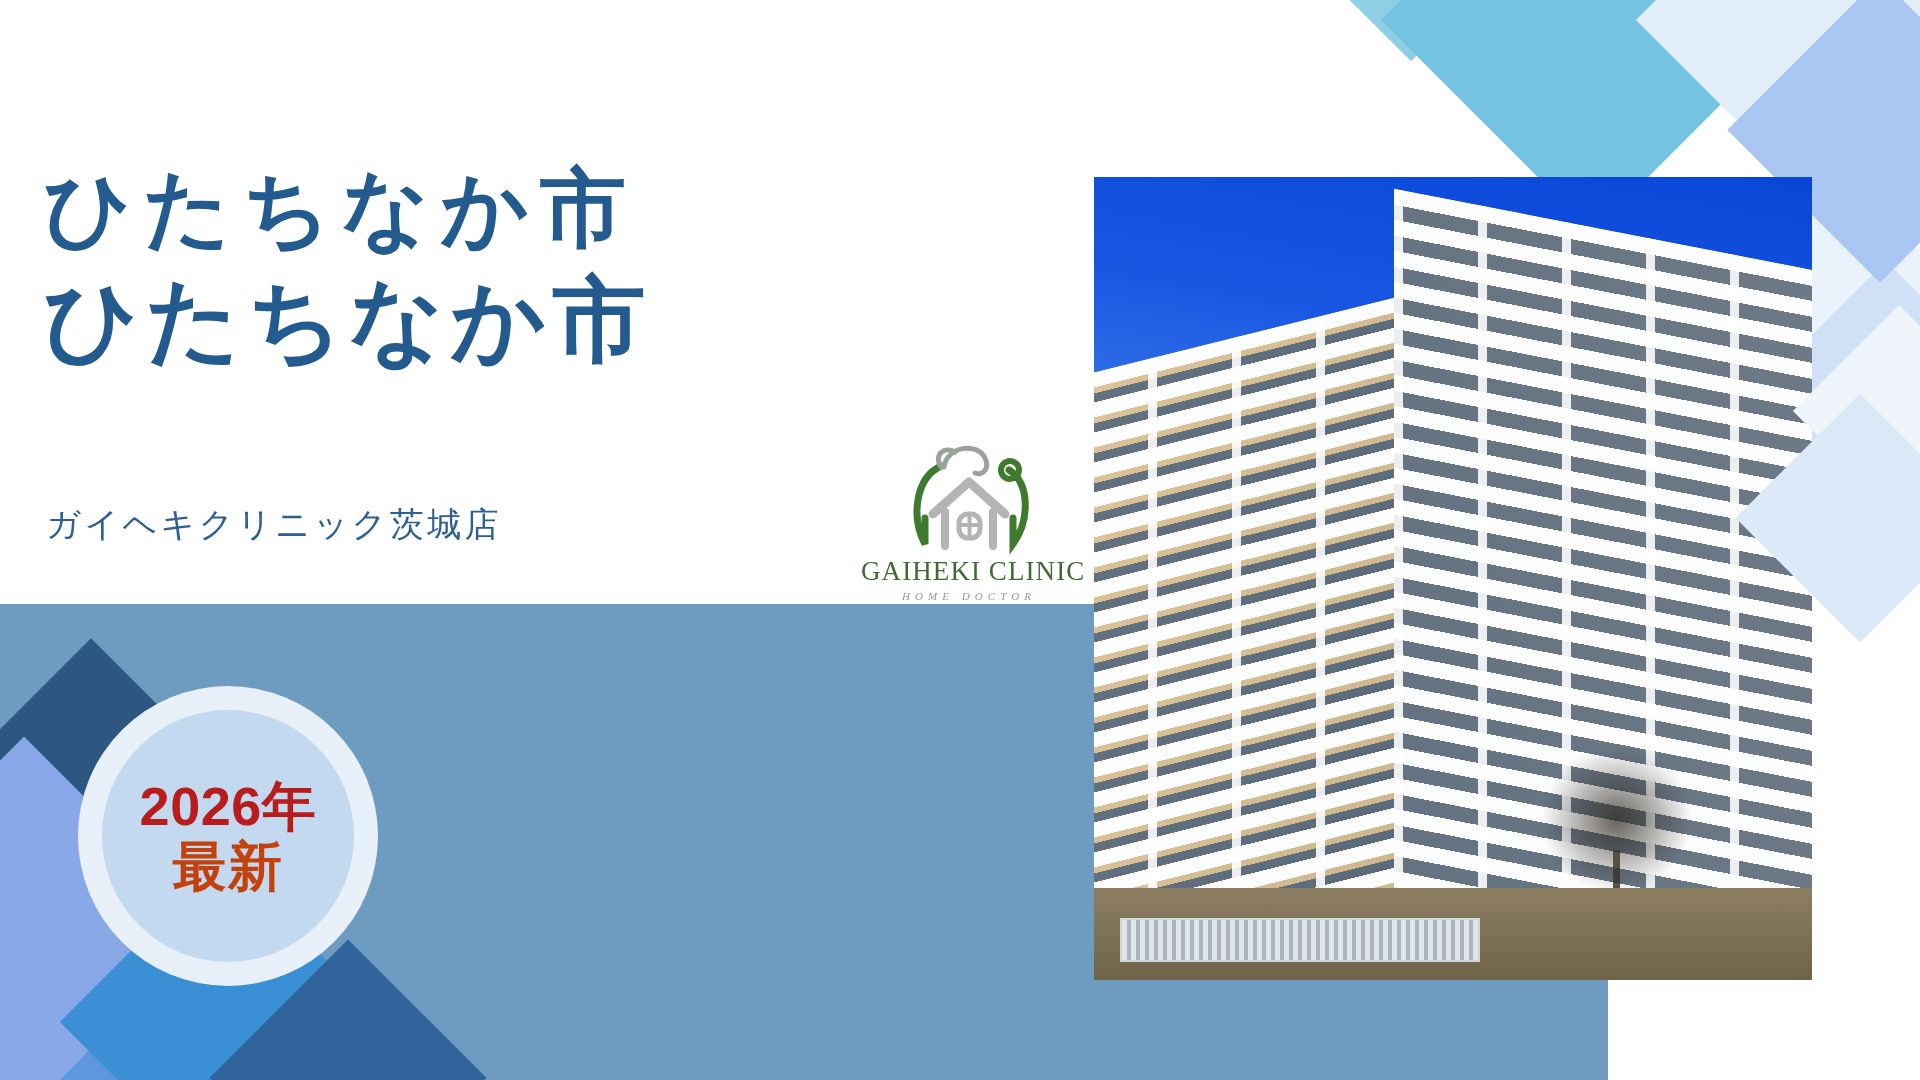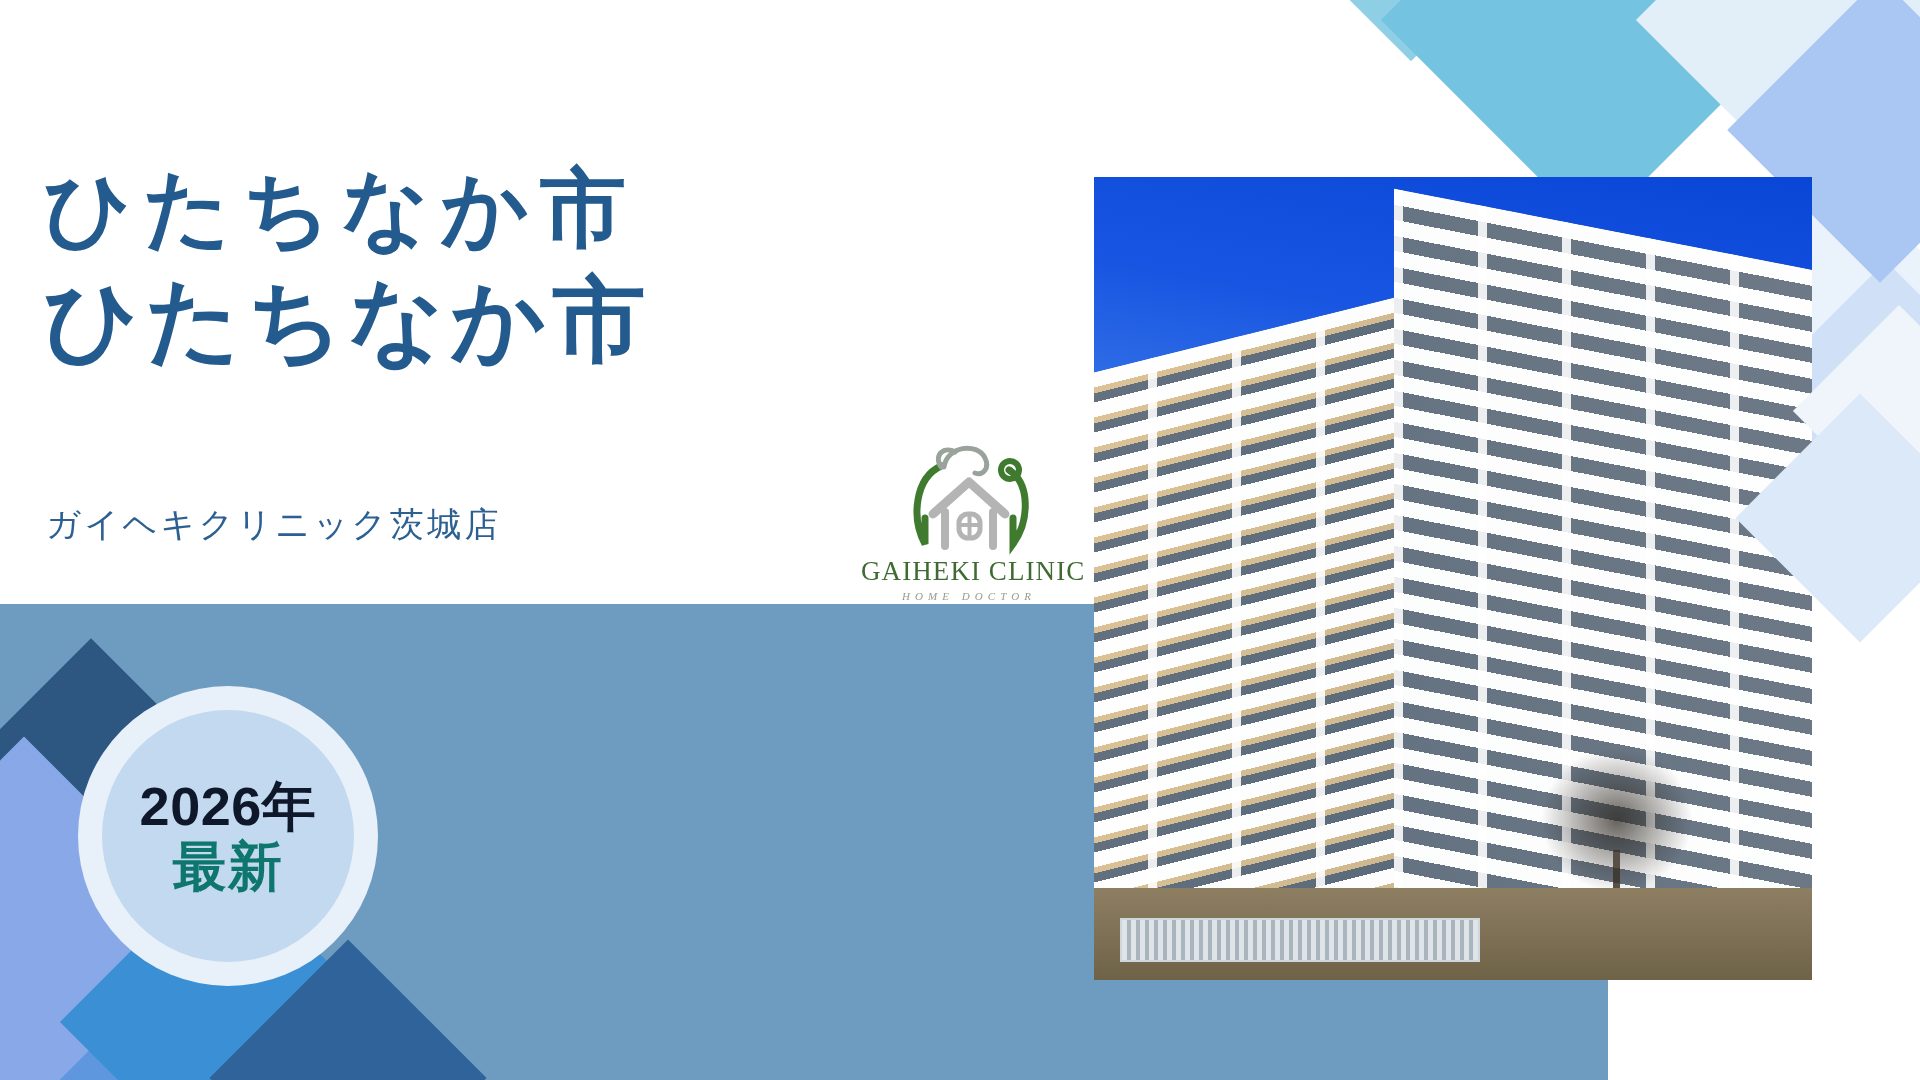--- a/index.html
+++ b/index.html
@@ -210,28 +210,28 @@
     width:252px; height:252px;
     border-radius:50%;
     background:#c2d9ef;
     display:flex;
     flex-direction:column;
     align-items:center;
     justify-content:center;
     gap:6px;
   }
   .badge-year{
-    color:#0f172a;
+    color:#b91c1c;
     font-size:54px;
     font-weight:700;
     letter-spacing:0.01em;
     line-height:1;
   }
   .badge-new{
-    color:#0f766e;
+    color:#c2410c;
     font-size:54px;
     font-weight:700;
     letter-spacing:0.03em;
     line-height:1;
   }
 
   
   .photo{
     position:absolute;
     left:1094px; top:177px;

